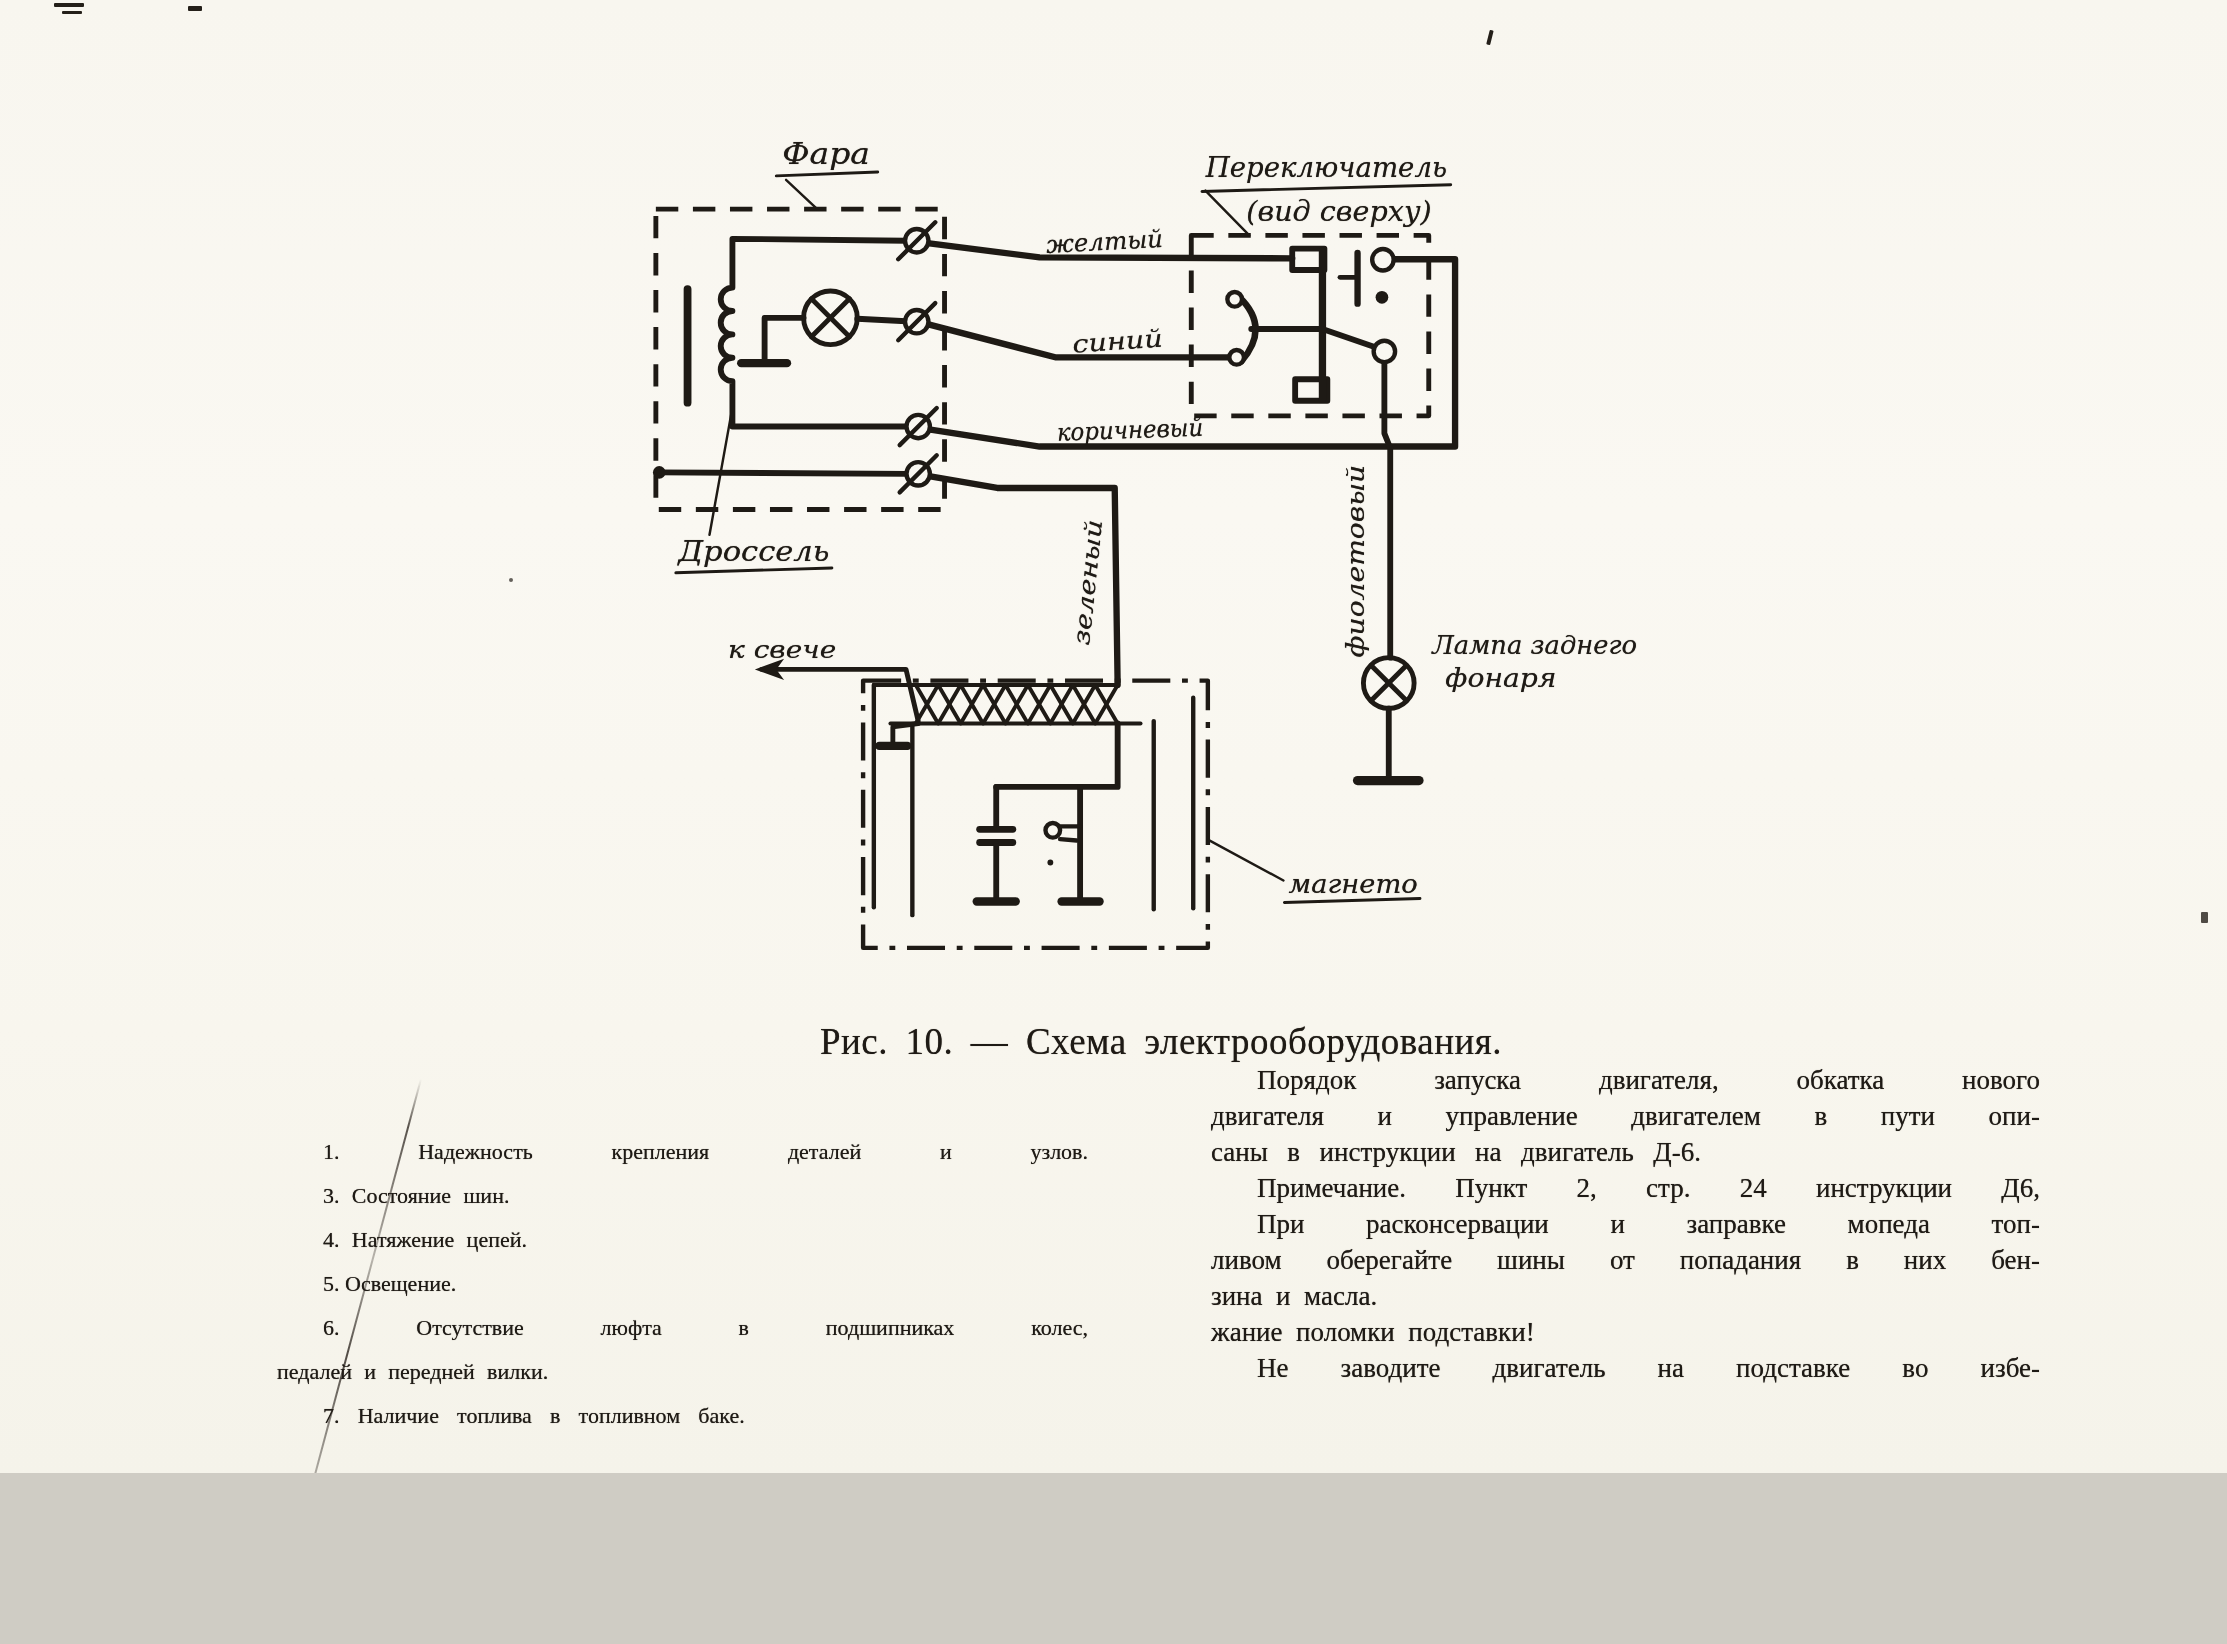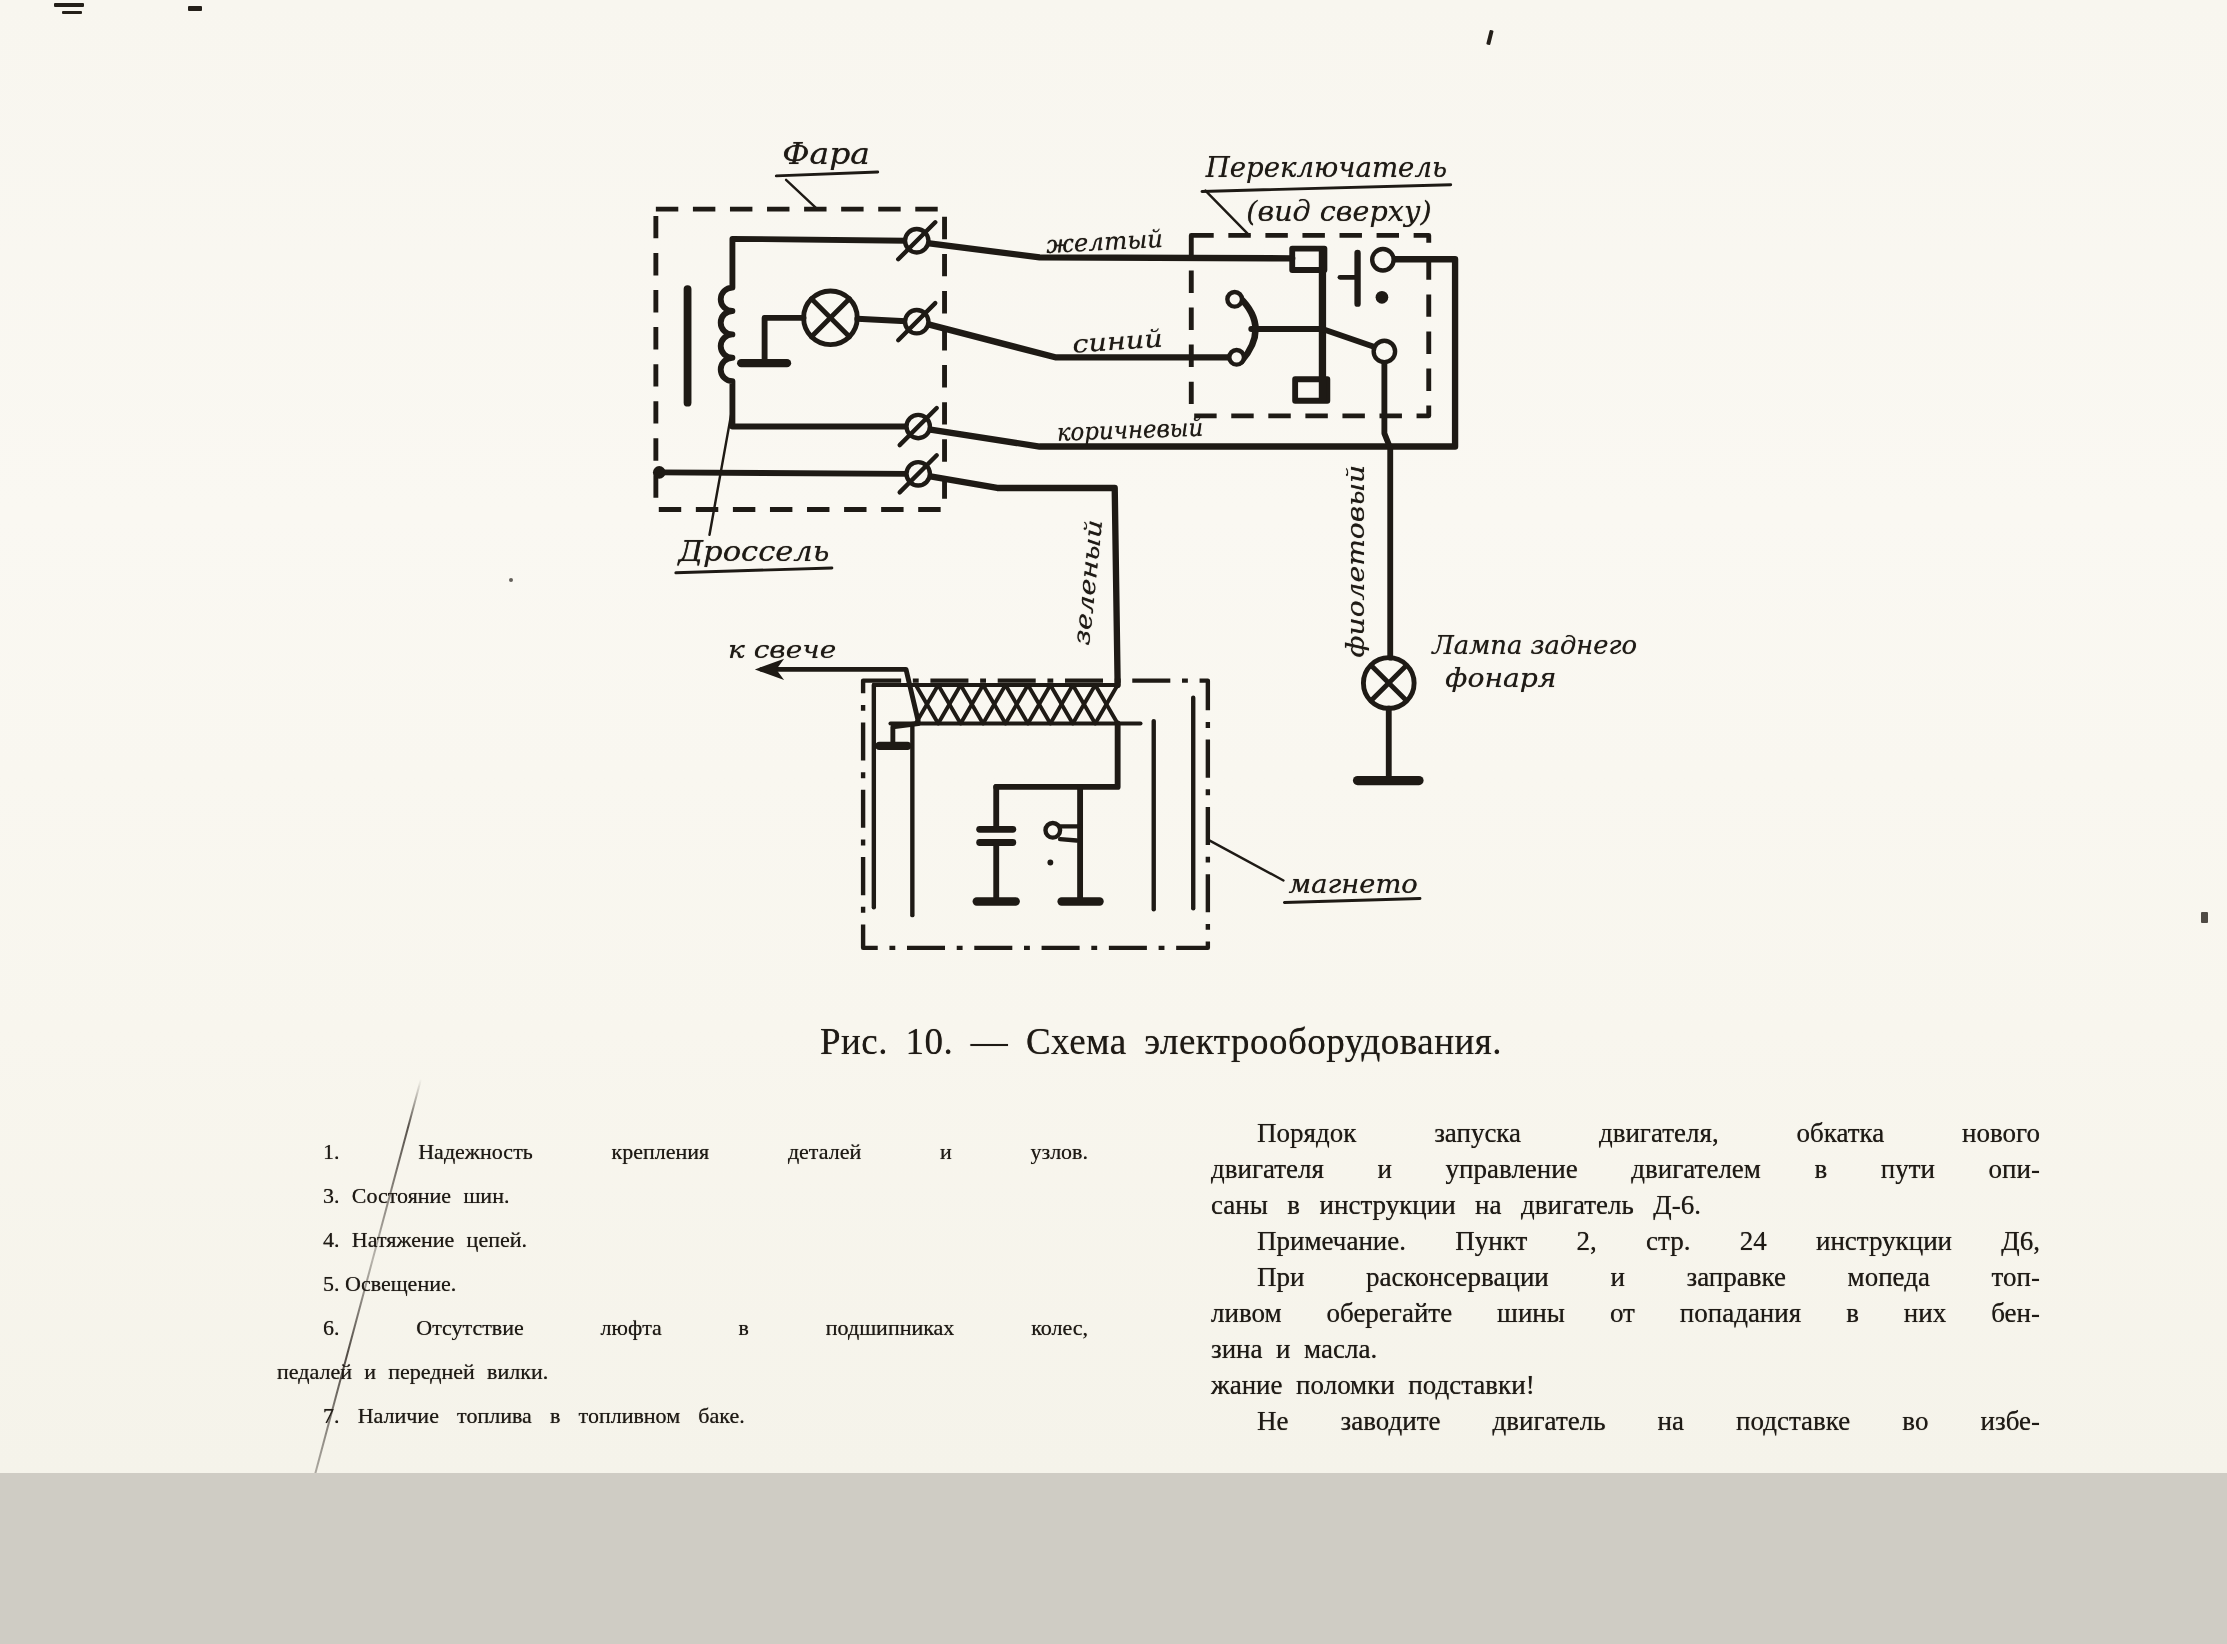--- a/index.html
+++ b/index.html
@@ -17,21 +17,21 @@
   .txt { text-shadow:0 0 0.7px rgba(30,25,18,.8); }
 
   .caption {
     position:absolute; left:795px; top:1020px; width:732px;
     text-align:center; font-size:37px; word-spacing:7.8px; letter-spacing:0.5px;
     white-space:nowrap;
   }
 
   .col { position:absolute; }
   .col-left  { left:277px;  top:1130px; width:811px; font-size:22px; line-height:44px; }
-  .col-right { left:1211px; top:1115px; width:829px; font-size:27px; line-height:36px; }
+  .col-right { left:1211px; top:1062px; width:829px; font-size:27px; line-height:36px; }
 
   .line { display:block; white-space:nowrap; }
   .line.ind { text-indent:46px; }
   .line.j   { white-space:normal; text-align:justify; text-align-last:justify; word-spacing:4.9px; }
   .line.sp  { word-spacing:6.8px; }
   .line.sp2 { word-spacing:12.7px; }
 
   .pageno { position:absolute; left:272px; top:1516px; font-size:31px; }
 
   

